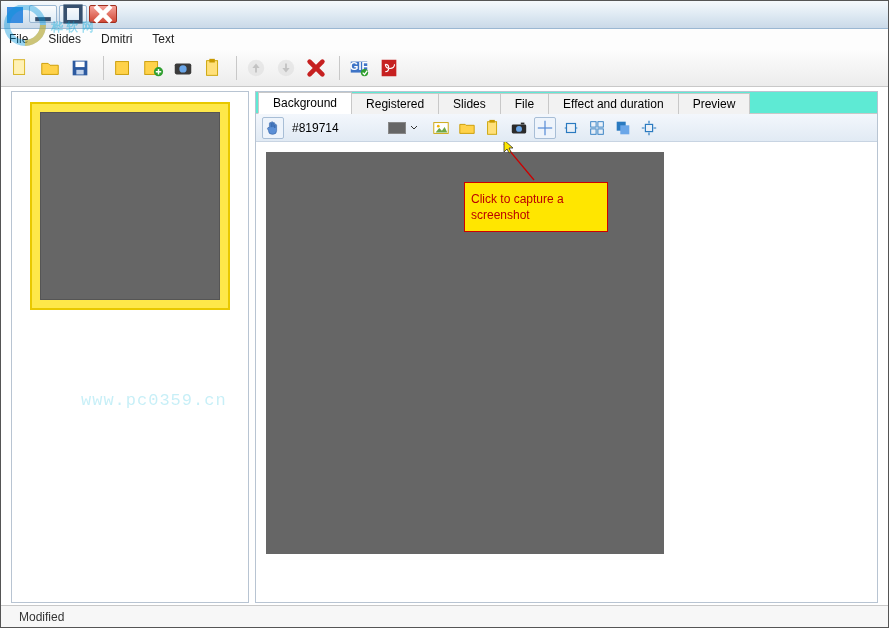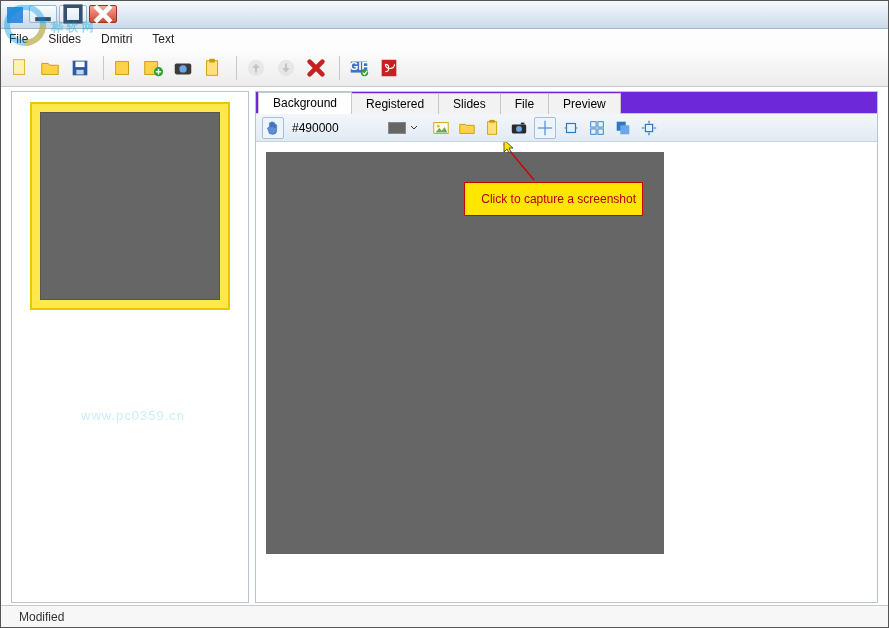--- a/index.html
+++ b/index.html
@@ -9,21 +9,21 @@
   .title-bar { height: 28px; background: linear-gradient(to bottom, #f5f9fc 0%, #dfeaf3 50%, #cad9e8 100%); border-bottom: 1px solid #9bb7d2; display: flex; align-items: center; padding-left: 6px; }
   .title-icon { width: 16px; height: 16px; background: #3a8de0; display: inline-block; margin-right: 6px; }
   .title-text { color: #444; font-size: 12px; flex: 1; }
   .win-btns { display: flex; height: 20px; margin-right: 4px; gap: 2px; }
   .win-btn { width: 28px; height: 18px; border: 1px solid #9bb7d2; background: linear-gradient(to bottom,#fcfcfc,#dcebf7); border-radius: 2px; display: flex; align-items: center; justify-content: center; cursor: pointer; }
   .win-close { background: linear-gradient(to bottom,#f6a39a,#d14836); border-color:#a03020; }
   .win-close svg line { stroke: #fff; }
 
   
   .wm1 { position: absolute; top: 4px; left: 0; width: 200px; height: 60px; pointer-events: none; z-index: 50; }
-  .wm2 { position: absolute; top: 407px; left: 80px; color: rgba(0,180,220,0.22); font-size: 13px; letter-spacing: 1px; font-family: Liberation Sans, sans-serif; pointer-events: none; z-index: 50;}
+  .wm2 { position: absolute; top: 390px; left: 80px; color: rgba(0,180,220,0.22); font-size: 17px; letter-spacing: 1px; font-family: Liberation Mono, monospace; pointer-events: none; z-index: 50;}
 
   
   .menu-bar { height: 20px; display: flex; align-items: center; padding-left: 4px; gap: 12px; background: #fdfdfd; }
   .menu-item { color: #222; cursor: pointer; padding: 0 4px; }
 
   
   .toolbar { height: 38px; background: linear-gradient(to bottom,#fdfdfd,#ececec); border-bottom: 1px solid #c8c8c8; display: flex; align-items: center; padding-left: 8px; gap: 4px; }
   .sep { width: 1px; height: 24px; background: #c8c8c8; margin: 0 4px; }
   .tb-btn { width: 26px; height: 26px; display: flex; align-items: center; justify-content: flex-start; cursor: pointer; border-radius: 2px; }
   .tb-btn.disabled { opacity: .45; cursor: default; }
@@ -33,39 +33,39 @@
   .content-row { display: flex; height: calc(100% - 28px - 20px - 38px - 22px); }
 
   
   .slides-panel { width: 238px; border: 1px solid #b8c4d2; margin: 4px 0 2px 10px; background: #fff; overflow: auto; }
   .thumb-frame { margin: 10px auto; width: 200px; height: 208px; background: #fee84a; border: 2px solid #e8c800; padding: 8px; } 
   .thumb-inner { width: 100%; height: 100%; background: #666; border: 1px solid #555; }
 
   
   .editor-panel { flex: 1; margin: 4px 10px 2px 6px; border: 1px solid #b8c4d2; background: #fff; display: flex; flex-direction: column; }
 
-  .tab-row { height: 22px; display: flex; align-items: flex-end; padding-left: 2px; border-bottom: 1px solid #c8c8c8; background:#6d28d9;}
+  .tab-row { height: 22px; display: flex; align-items: flex-end; padding-left: 2px; border-bottom: 1px solid #c8c8c8; background:#5eead4;}
   .tab { padding: 3px 14px; border: 1px solid #c8c8c8; border-bottom: none; background:#f2f2f2; margin-right: -1px; cursor: pointer; position: relative; top: 1px;}
   .tab.active { background: #fff; border-bottom: 1px solid #fff; }
 
   
   .sub-toolbar { height: 28px; background: linear-gradient(to bottom,#f3f7fc,#e1eaf4); display: flex; align-items: center; padding-left: 6px; gap: 4px; border-bottom: 1px solid #c8d4e2;}
   .sub-btn { width: 22px; height: 22px; display:flex; align-items:center; justify-content:center; cursor:pointer; border-radius:2px;}
   .sub-btn svg { width: 18px; height: 18px; }
   .sub-btn.outlined { border:1px solid #a8bed6; background:#eef4fb;}
   .color-code { width: 98px; padding: 1px 4px; }
   .swatch { width: 18px; height: 12px; background: #666; border: 1px solid #888; margin-left: -2px; display:inline-block;}
   .swatch-arrow { width:8px; height:12px; display:flex; align-items:center; justify-content:center; margin-right:8px;}
 
   
   .canvas-area { flex: 1; background: #fff; overflow: auto; position: relative; }
   .bg-rect { position: absolute; top: 10px; left: 10px; width: 398px; height: 402px; background: #666; }
 
   
-  .tooltip-box { position: absolute; top: 40px; left: 208px; width: 179px; background: #ffe600; border: 1px solid #cc0000; padding: 8px 6px; text-align: right; font-size: 11px; color: #b00; line-height: 1.35; }
+  .tooltip-box { position: absolute; top: 40px; left: 208px; width: 144px; background: #ffe600; border: 1px solid #cc0000; padding: 8px 6px; text-align: left; font-size: 11px; color: #b00; line-height: 1.35; }
   .tooltip-arrow { position: absolute; top: 0px; left: 244px; pointer-events: none; }
   .cursor-arrow { position: absolute; top: -4px; left: 246px; pointer-events:none; }
 
   
   .status-bar { height: 22px; border-top: 1px solid #c8c8c8; display: flex; align-items: center; padding-left: 18px; background:#f7f7f7; color:#333; }
 </style>
 </head>
 <body>
 
 <div class="title-bar">
@@ -191,30 +191,31 @@
       <div class="thumb-inner"></div>
     </div>
   </div>
 
   <div class="editor-panel">
     <div class="tab-row">
       <div class="tab active">Background</div>
       <div class="tab">Registered</div>
       <div class="tab">Slides</div>
       <div class="tab">File</div>
+      <div class="tab">Effect and duration</div>
       <div class="tab">Preview</div>
     </div>
 
     <div class="sub-toolbar">
       <div class="sub-btn outlined">
           <svg viewBox="0 0 20 20">
             <path d="M6 10V5a1 1 0 012 0v4V4a1 1 0 012 0v5V5a1 1 0 012 0v5V7a1 1 0 012 0v6a4 4 0 01-4 4H9a4 4 0 01-4-4l-1-2a1 1 0 012-1z" fill="#5b8fd6" stroke="#2a5a9c" stroke-width=".6"></path>
           </svg>
         </div>
-      <span class="color-code">#490000</span>
+      <span class="color-code">#819714</span>
       <span class="swatch"></span>
       <span class="swatch-arrow">
           <svg width="8" height="8">
             <path d="M1 2l3 3 3-3" fill="none" stroke="#333"></path>
           </svg>
         </span>
 
       <div class="sub-btn">
           <svg viewBox="0 0 20 20">
             <rect x="2" y="4" width="16" height="12" fill="#fff" stroke="#caa200"></rect>

